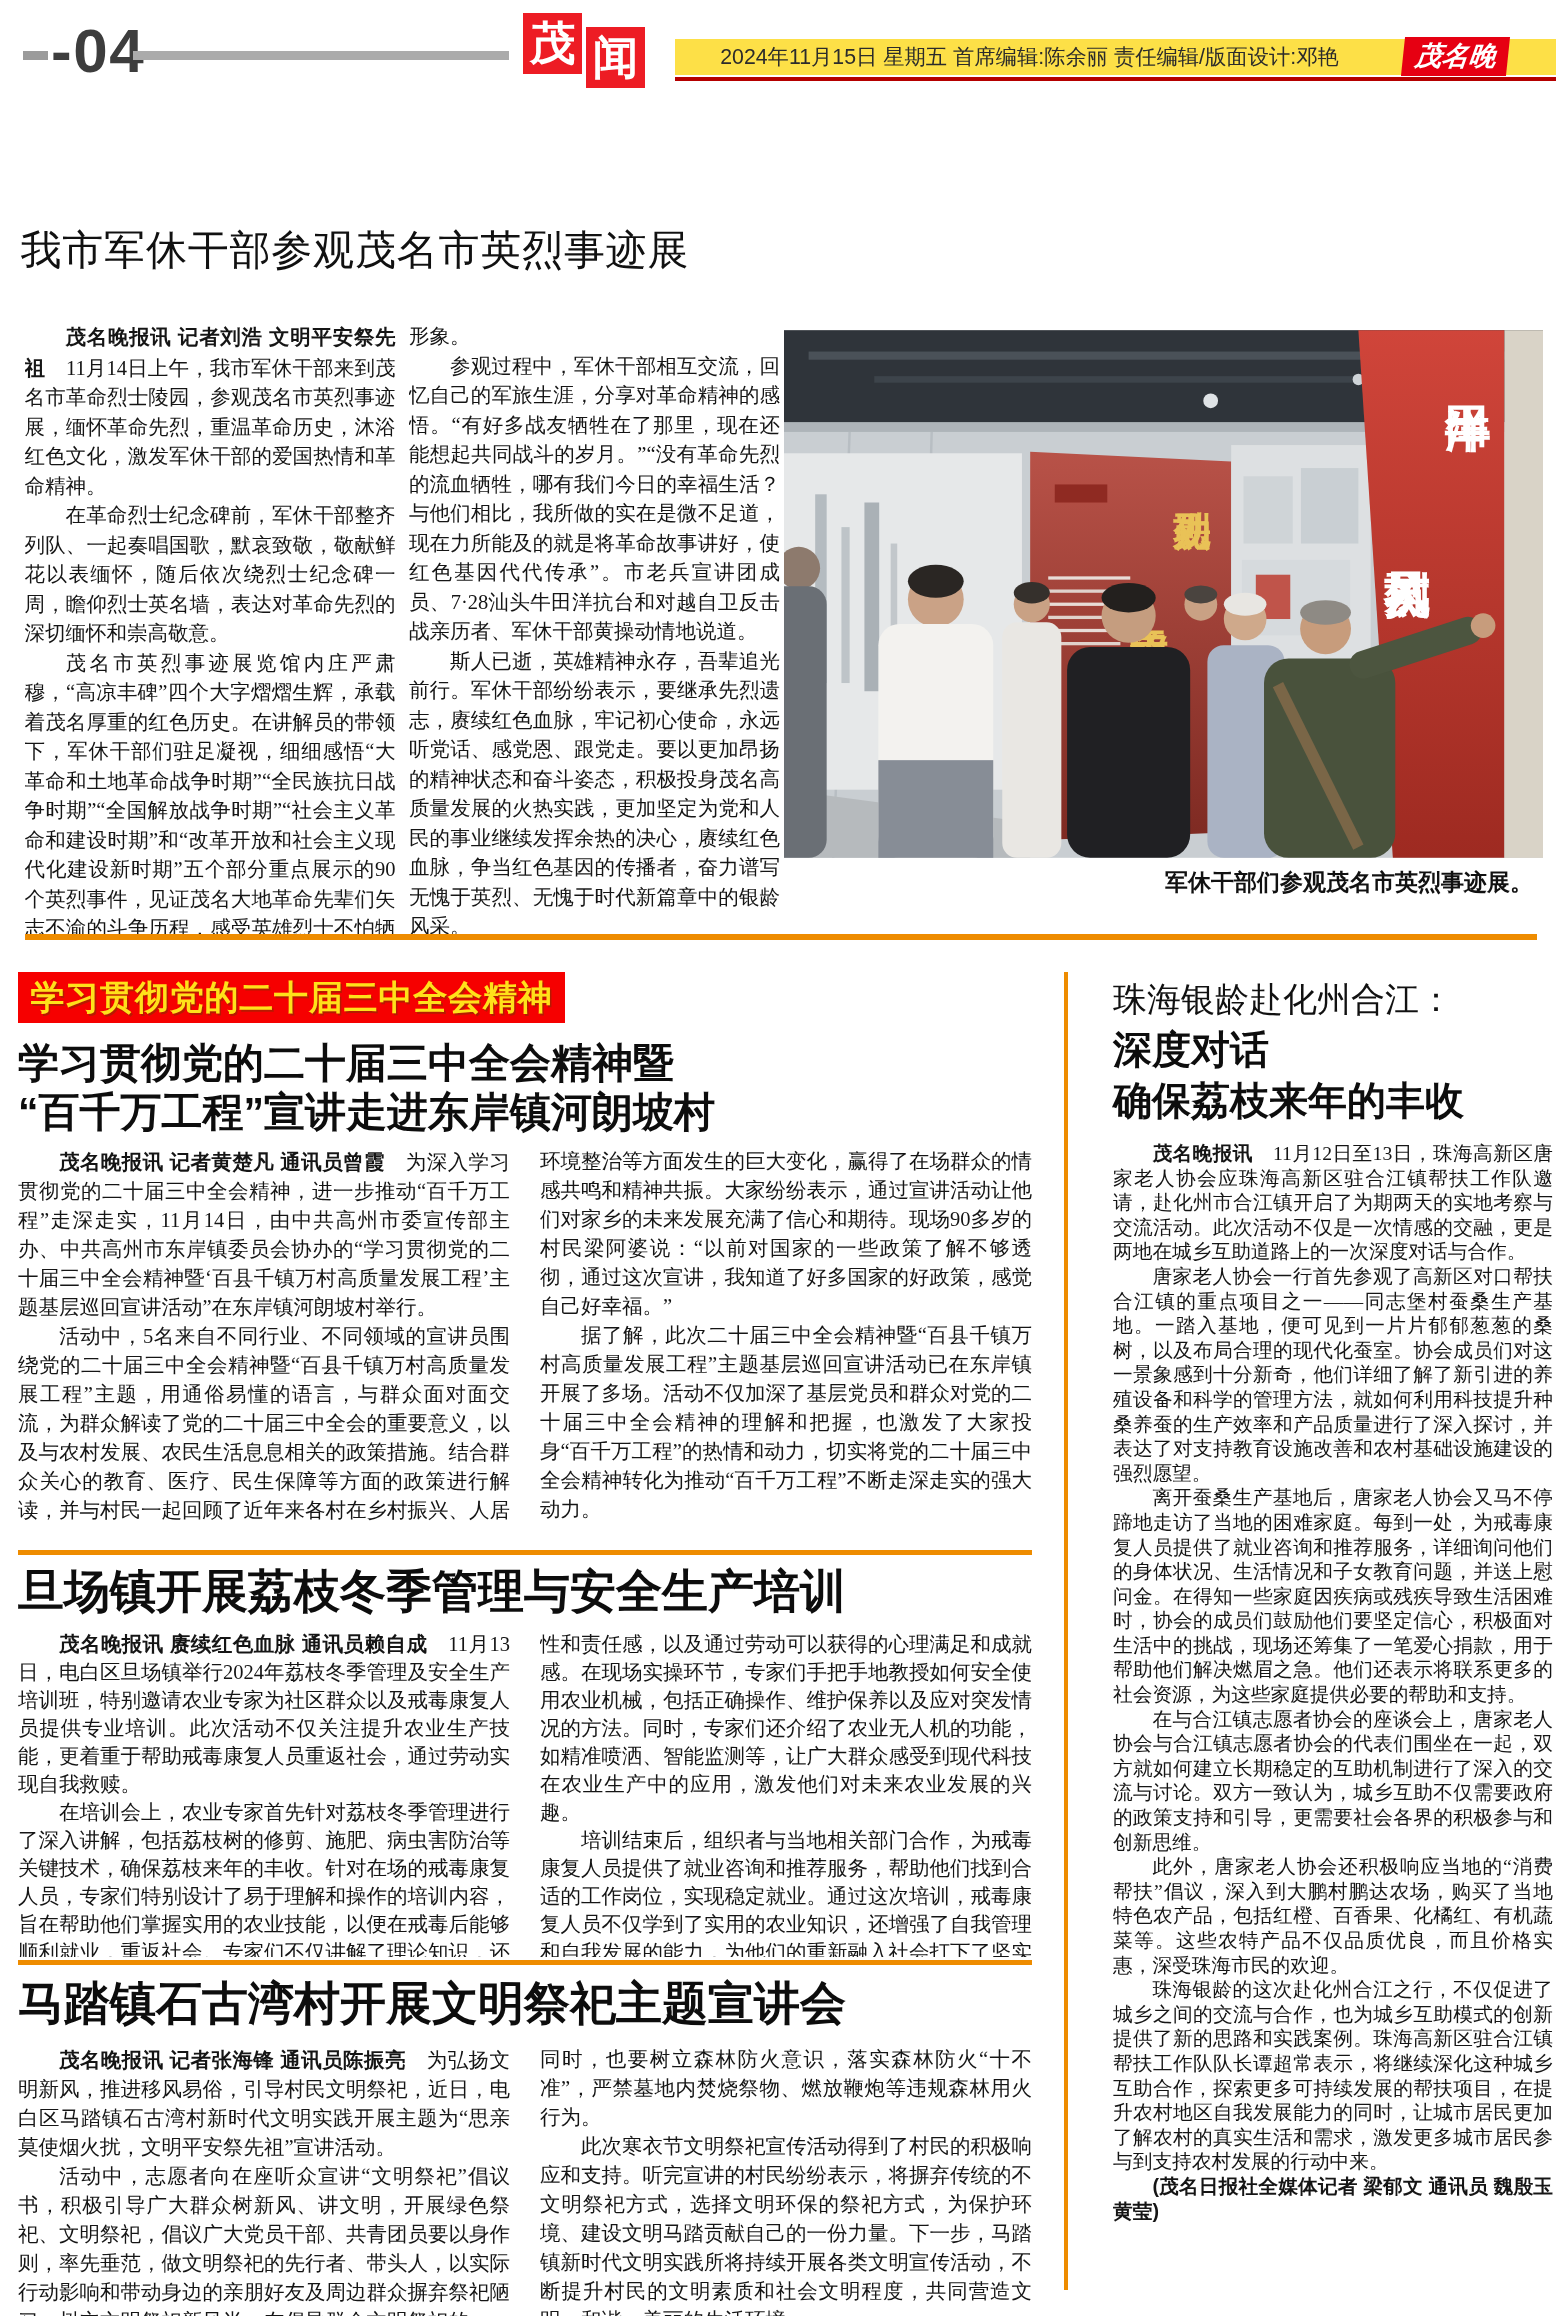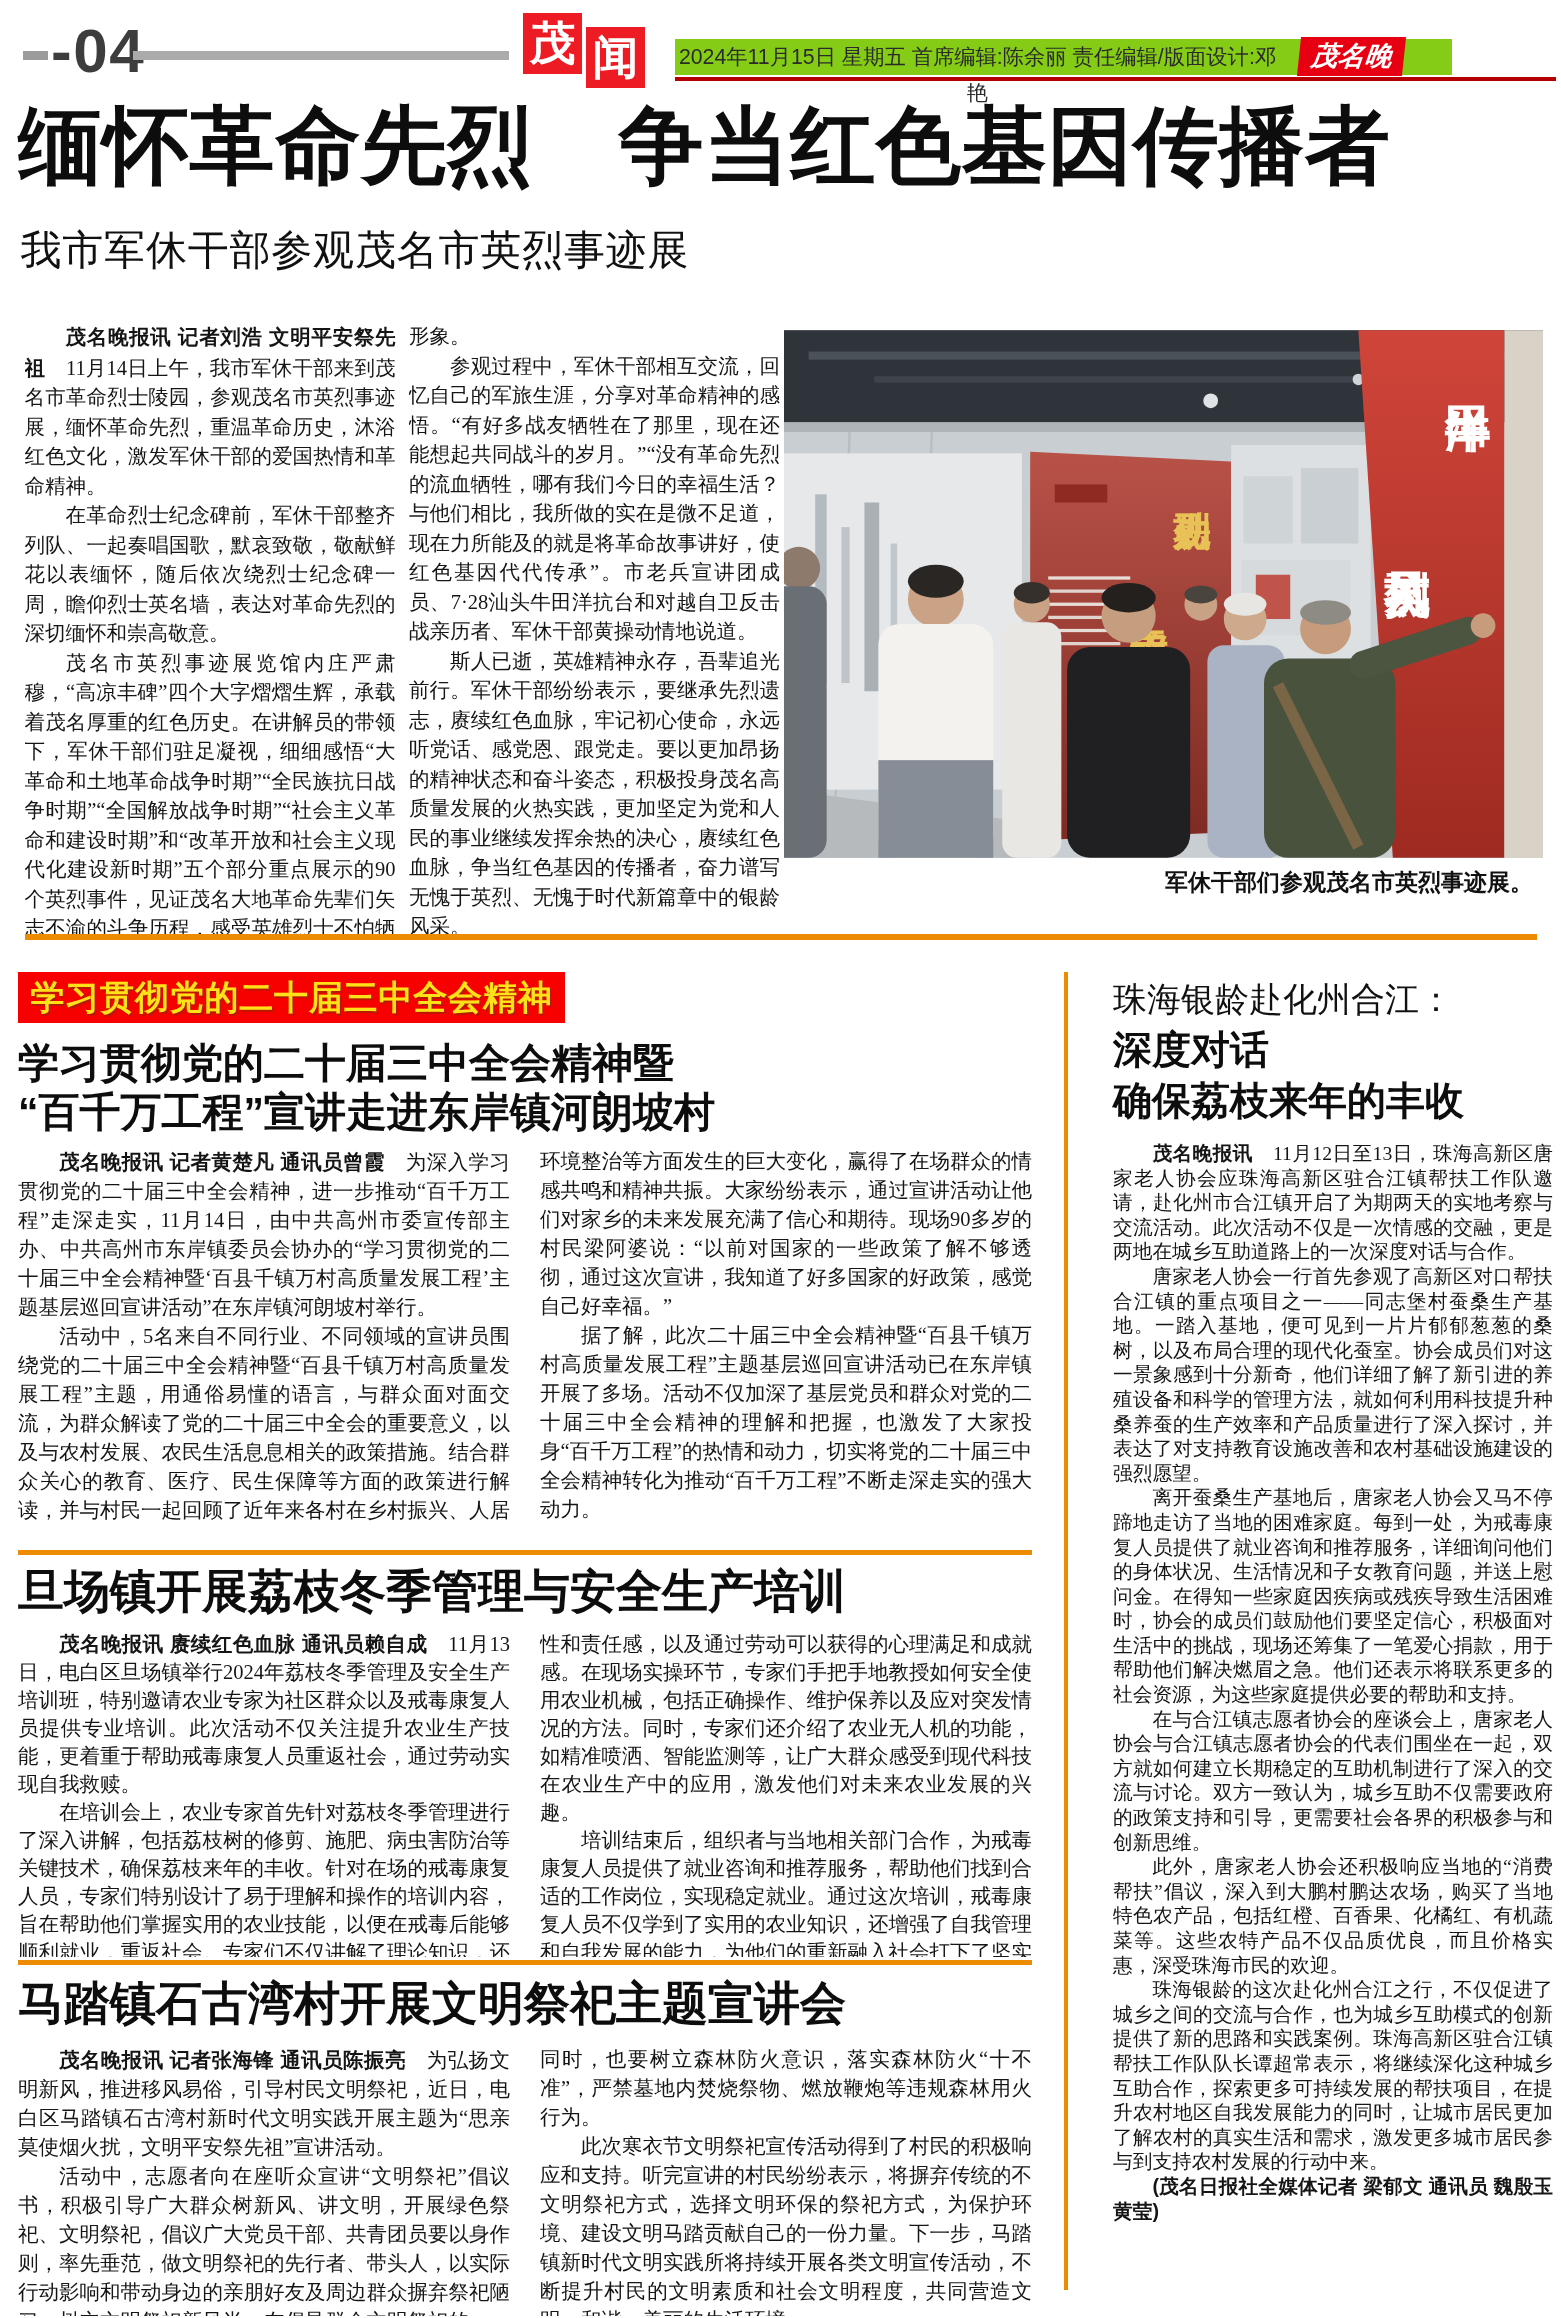--- a/index.html
+++ b/index.html
@@ -9,21 +9,21 @@
 
   
   .hdr-dash{left:23px;top:51px;width:24.6px;height:9px;background:#9b9b9b;}
   .hdr-num{left:51px;top:14.8px;font-family:"Liberation Sans",sans-serif;font-weight:bold;
            font-size:62px;color:#3d3d3d;letter-spacing:1.6px;}
   .hdr-rule{left:133px;top:51px;width:376px;height:9px;background:#ababab;}
   .badge{width:59px;height:61px;background:#ed1c24;color:#fff;text-align:center;
          font-family:"Liberation Serif",serif;font-weight:bold;font-size:46px;line-height:61px;}
   .badge1{left:523px;top:13px;}
   .badge2{left:586px;top:27px;}
-  .datebar{left:675px;top:39px;width:777px;height:36px;background:#84cc16;}
+  .datebar{left:675px;top:39px;width:881px;height:36px;background:#fde047;}
   .dateline{position:absolute;left:0;right:172px;top:0;height:36px;line-height:36px;
             text-align:center;font-family:"Liberation Sans",sans-serif;font-size:21.3px;color:#2b2b2b;}
   .masthead{position:absolute;right:48px;top:-2.5px;width:105px;height:39px;background:#e60012;
             color:#fff;font-family:"Liberation Serif",serif;font-style:italic;font-weight:bold;
             font-size:27px;line-height:39px;text-align:center;transform:skewX(-6deg);}
   .redrule{left:675px;top:77px;width:881px;height:4.1px;background:#b50000;}
 
   
   .main-headline{left:18px;top:92px;width:1532px;font-family:"Liberation Sans",sans-serif;
                  font-weight:900;font-size:85px;line-height:1.28;color:#0d0d0d;letter-spacing:0.8px;
@@ -84,21 +84,20 @@
     <div class="abs hdr-rule"></div>
     <div class="abs badge badge1">茂</div>
     <div class="abs badge badge2">闻</div>
     <div class="abs datebar">
       <span class="dateline">2024年11月15日 星期五 首席编辑:陈余丽 责任编辑/版面设计:邓艳</span>
       <span class="masthead">茂名晚报</span>
     </div>
     <div class="abs redrule"></div>
   </div>
 
-  <div class="abs main-headline">缅怀革命先烈　争当红色基因传播者</div>
   <div class="abs sub-headline">我市军休干部参观茂名市英烈事迹展</div>
   <div class="abs colbox s1col s1left">
       <p class="para"><b>茂名晚报讯 记者刘浩 文明平安祭先祖　</b>11月14日上午，我市军休干部来到茂名市革命烈士陵园，参观茂名市英烈事迹展，缅怀革命先烈，重温革命历史，沐浴红色文化，激发军休干部的爱国热情和革命精神。</p>
       <p class="para">在革命烈士纪念碑前，军休干部整齐列队、一起奏唱国歌，默哀致敬，敬献鲜花以表缅怀，随后依次绕烈士纪念碑一周，瞻仰烈士英名墙，表达对革命先烈的深切缅怀和崇高敬意。</p>
       <p class="para">茂名市英烈事迹展览馆内庄严肃穆，“高凉丰碑”四个大字熠熠生辉，承载着茂名厚重的红色历史。在讲解员的带领下，军休干部们驻足凝视，细细感悟“大革命和土地革命战争时期”“全民族抗日战争时期”“全国解放战争时期”“社会主义革命和建设时期”和“改革开放和社会主义现代化建设新时期”五个部分重点展示的90个英烈事件，见证茂名大地革命先辈们矢志不渝的斗争历程，感受英雄烈士不怕牺牲、英勇无畏的光辉</p>
     </div>
   <div class="abs colbox s1col s1right">
       <p class="para cont">形象。</p>
       <p class="para">参观过程中，军休干部相互交流，回忆自己的军旅生涯，分享对革命精神的感悟。“有好多战友牺牲在了那里，现在还能想起共同战斗的岁月。”“没有革命先烈的流血牺牲，哪有我们今日的幸福生活？与他们相比，我所做的实在是微不足道，现在力所能及的就是将革命故事讲好，使红色基因代代传承”。市老兵宣讲团成员、7·28汕头牛田洋抗台和对越自卫反击战亲历者、军休干部黄操动情地说道。</p>
       <p class="para">斯人已逝，英雄精神永存，吾辈追光前行。军休干部纷纷表示，要继承先烈遗志，赓续红色血脉，牢记初心使命，永远听党话、感党恩、跟党走。要以更加昂扬的精神状态和奋斗姿态，积极投身茂名高质量发展的火热实践，更加坚定为党和人民的事业继续发挥余热的决心，赓续红色血脉，争当红色基因的传播者，奋力谱写无愧于英烈、无愧于时代新篇章中的银龄风采。</p>

